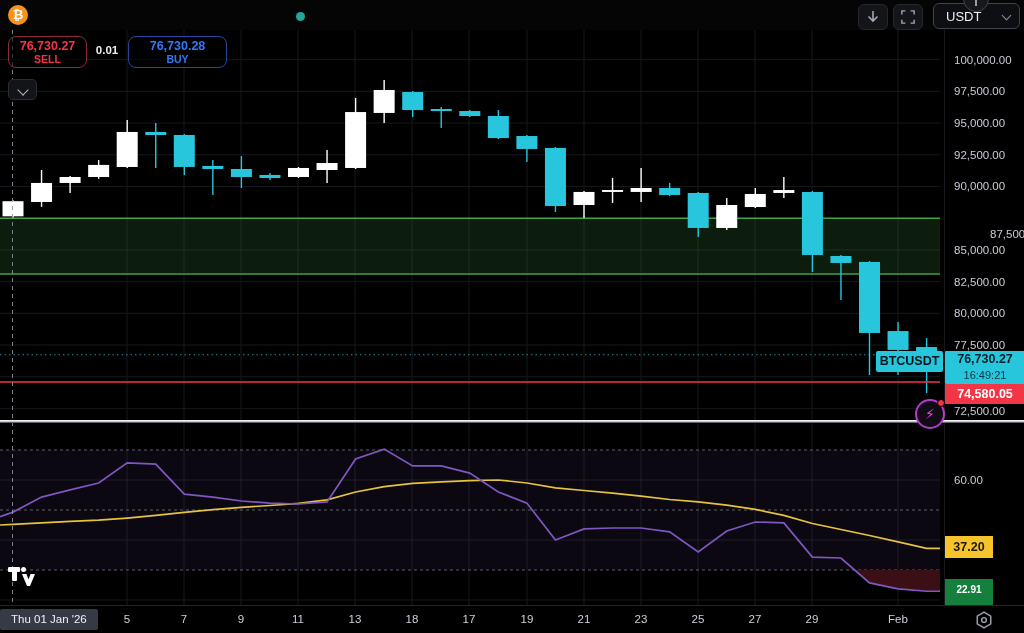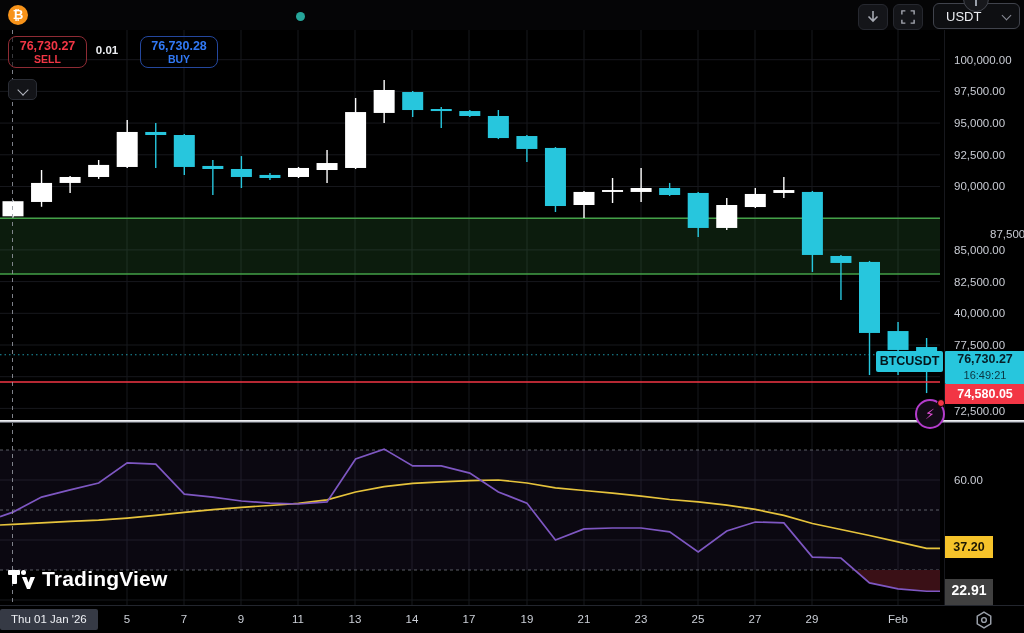--- a/index.html
+++ b/index.html
@@ -29,21 +29,21 @@
     border:1px solid #40434c; border-radius:6px; }
   .currency-box .cur-label { position:absolute; left:12px; top:5px; font-size:13px; color:#eceef2; }
   .chev-down { position:absolute; right:9px; top:8px; width:7px; height:7px; border-right:1.6px solid #8b8e98;
     border-bottom:1.6px solid #8b8e98; transform:rotate(45deg); }
   
   #trade { position:absolute; left:0; top:36px; z-index:28; }
   .trade-box { position:absolute; top:0; height:32px; border-radius:8px; text-align:center; padding-top:2px; background:rgba(0,0,0,.55); }
   .trade-box .p { font-size:12.5px; font-weight:700; line-height:14px; }
   .trade-box .t { font-size:10.5px; font-weight:700; line-height:12px; }
   #sell-box { left:8px; width:79px; border:1px solid #8e2b34; color:#f23645; }
-  #buy-box { left:140px; width:78px; border:1px solid #24479d; color:#3179f5; }
+  #buy-box { left:128px; width:99px; border:1px solid #24479d; color:#3179f5; }
   #spread { position:absolute; left:88px; top:8px; width:38px; text-align:center; font-size:11.5px; font-weight:700; color:#eceef2; }
   #collapse-btn { position:absolute; left:8px; top:79px; width:29px; height:21px; background:#131418;
     border:1px solid #2a2d35; border-radius:5px; z-index:28; }
   #collapse-btn::after { content:""; position:absolute; left:10px; top:6px; width:7px; height:7px;
     border-right:1.7px solid #b2b5be; border-bottom:1.7px solid #b2b5be; transform:rotate(45deg); }
   
   #chart-svg { position:absolute; left:0; top:30px; z-index:5; }
   #pane-separator { position:absolute; left:0; top:420px; width:1024px; height:3px;
     background:#c9cbd1; border-top:1px solid #eceef2; border-bottom:1px solid #5e6169; z-index:12; }
   #symbol-tag { position:absolute; left:876px; top:351px; width:67px; height:21px; background:#27c6dd;
@@ -57,21 +57,21 @@
   
   #price-axis { position:absolute; left:944px; top:30px; width:80px; height:575px; background:#000;
     border-left:1px solid #17181d; z-index:10; }
   .axis-label { position:absolute; left:9px; transform:translateY(-50%); font-size:11.5px; color:#c9ccd4; white-space:nowrap; }
   .axis-box { position:absolute; left:0; width:80px; text-align:center; z-index:3; }
   #cur-price-box { top:321px; height:33px; background:#27c6dd; color:#062029; border-radius:1px; }
   #cur-price-box .bp { font-size:12.5px; font-weight:700; line-height:17px; }
   #cur-price-box .cd { font-size:11px; line-height:14px; color:#0b3540; }
   #alert-price-box { top:354px; height:20px; background:#f23645; color:#fff; font-size:12.5px; font-weight:700; line-height:20px; }
   #ma-value-box { top:506px; left:0; width:48px; height:22px; background:#f6c32a; color:#1d1703; font-size:12.5px; font-weight:700; line-height:22px; }
-  #rsi-value-box { top:549px; left:0; width:48px; height:38px; background:#404040; color:#fff; font-size:14px; font-weight:700; line-height:22px; }
+  #rsi-value-box { top:549px; left:0; width:48px; height:38px; background:#15803d; color:#fff; font-size:10px; font-weight:700; line-height:22px; }
   
   #time-axis { position:absolute; left:0; top:605px; width:1024px; height:28px; background:#000;
     border-top:1px solid #23262e; z-index:20;padding-left:40px; }
   .time-tick { position:absolute; top:7px; transform:translateX(-50%); font-size:11.5px; color:#ccd0d8; }
   #date-box { position:absolute; left:0; top:3px; height:21px; padding:0 11px; background:#363a45;
     border-radius:2px; color:#eef0f4; font-size:11.5px; line-height:21px; z-index:2; }
   #tz-btn { position:absolute; left:974px; top:5px; width:20px; height:18px; }
 </style>
 </head>
 <body>
@@ -226,34 +226,33 @@
   <div id="symbol-tag">BTCUSDT</div>
   <div id="flash-btn">⚡<span class="alert-dot"></span></div>
 
   <div id="watermark">
     <svg width="27" height="19" viewBox="0 0 27 19">
       <rect x="0" y="0" width="12" height="5" rx="1" fill="#fff"></rect>
       <rect x="4" y="0" width="5" height="14" rx="1" fill="#fff"></rect>
       <circle cx="15.5" cy="2.5" r="2.5" fill="#fff"></circle>
       <path d="M14 7 L19 19 L22 19 L27 7 L22.5 7 L20.5 12.5 L18.5 7 Z" fill="#fff"></path>
     </svg>
-    <span class="wm-text">TradingView</span>
   </div>
 
   <div id="price-axis">
     <div id="price-axis-labels">
         <div class="axis-label" style="top: 29.6843px;">100,000.00</div>
         <div class="axis-label" style="top: 61.386px;">97,500.00</div>
         <div class="axis-label" style="top: 93.0878px;">95,000.00</div>
         <div class="axis-label" style="top: 124.79px;">92,500.00</div>
         <div class="axis-label" style="top: 156.491px;">90,000.00</div>
         <div class="axis-label" style="top: 204px; padding-left: 36px;">87,500.00</div>
         <div class="axis-label" style="top: 219.895px;">85,000.00</div>
         <div class="axis-label" style="top: 251.597px;">82,500.00</div>
-        <div class="axis-label" style="top: 283.298px;">40,000.00</div>
+        <div class="axis-label" style="top: 283.298px;">80,000.00</div>
         <div class="axis-label" style="top: 315px;">77,500.00</div>
         <div class="axis-label" style="top: 381.403px;">72,500.00</div>
       </div>
     <div id="indicator-axis-labels">
         <div class="axis-label" style="top: 450px; text-align: right;">60.00</div>
         <div class="axis-label" style="top: 510px;">40.00</div>
         <div class="axis-label" style="top: 570px;">20.00</div>
       </div>
     <div class="axis-box" id="cur-price-box">
       <div class="bp">76,730.27</div>
@@ -265,21 +264,21 @@
   </div>
 
   <div id="time-axis">
     <div id="date-box">Thu 01 Jan '26</div>
     <div id="time-ticks">
         <div class="time-tick" style="left: 127px;">5</div>
         <div class="time-tick" style="left: 184px;">7</div>
         <div class="time-tick" style="left: 241px;">9</div>
         <div class="time-tick" style="left: 298px;">11</div>
         <div class="time-tick" style="left: 355px;">13</div>
-        <div class="time-tick" style="left: 412px;">14</div>
+        <div class="time-tick" style="left: 412px;">18</div>
         <div class="time-tick" style="left: 469px;">17</div>
         <div class="time-tick" style="left: 527px;">19</div>
         <div class="time-tick" style="left: 584px;">21</div>
         <div class="time-tick" style="left: 641px;">23</div>
         <div class="time-tick" style="left: 698px;">25</div>
         <div class="time-tick" style="left: 755px;">27</div>
         <div class="time-tick" style="left: 812px;">29</div>
         <div class="time-tick" style="left: 898px;">Feb</div>
       </div>
     <svg id="tz-btn" viewBox="0 0 16 16">

